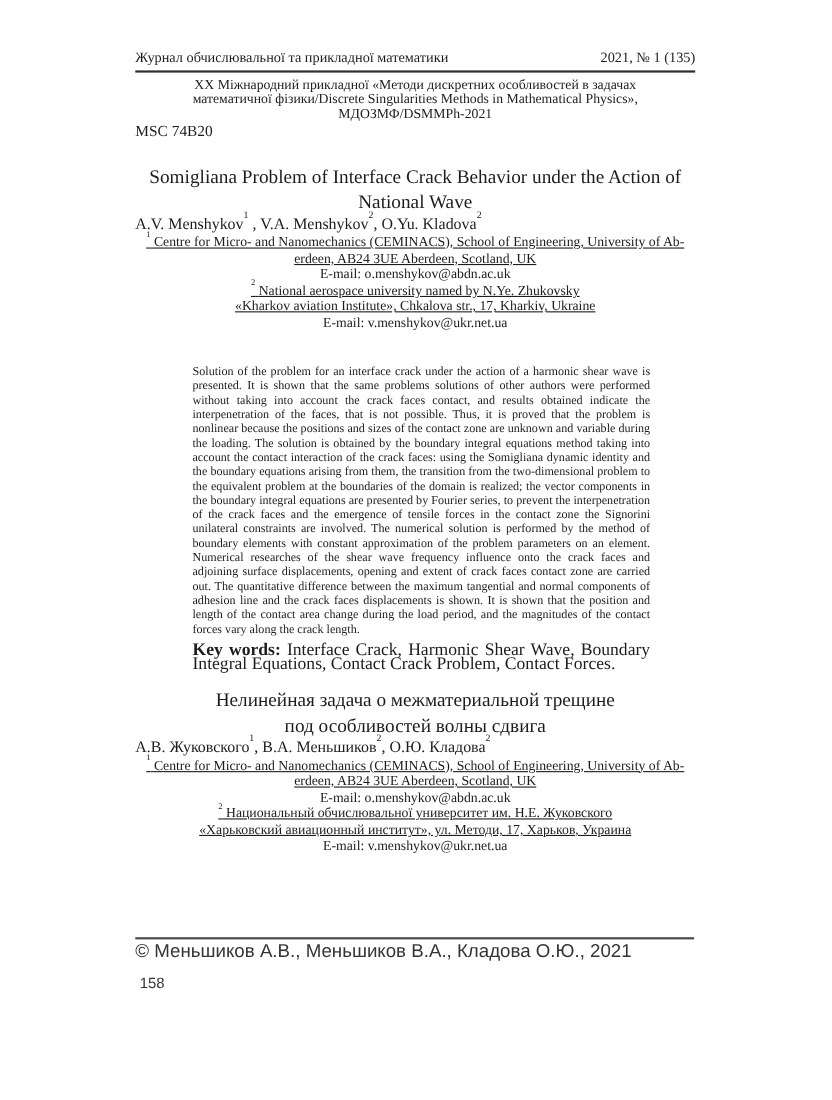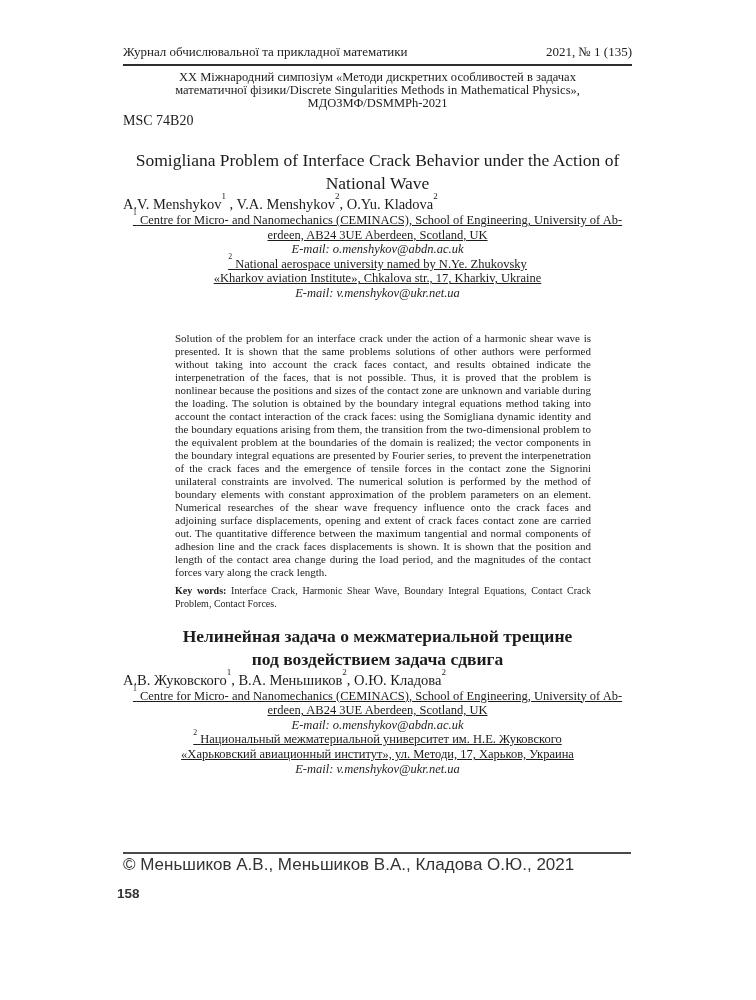--- a/index.html
+++ b/index.html
@@ -43,21 +43,21 @@
     margin-top: 3px;
   }
   
   .article-title {
     text-align: center;
     font-size: 17.5px;
     line-height: 23px;
     font-weight: normal;
     margin: 21px 0 0 0;
   }
-  .article-title.ru { margin-top: 15px; font-weight: bold; }
+  .article-title.ru { margin-top: 15px; }
   .authors {
     text-align: left;
     font-size: 14.5px;
     line-height: 17px;
     margin-top: 1px;
   }
   sup.marker {
     font-size: 62%;
     position: relative;
     top: -0.45em;
@@ -66,35 +66,34 @@
   .affil {
     text-align: center;
     font-size: 12.5px;
     line-height: 14.6px;
     text-decoration: underline;
   }
   .email {
     text-align: center;
     font-size: 12.5px;
     line-height: 14.6px;
-    font-style: italic;
   }
   
   .abstract-block {
     width: 416px;
     margin: 31px 0 0 52px;
     text-align: justify;
     font-size: 11px;
     line-height: 13px;
   }
   .keywords {
     width: 416px;
     margin: 5px 0 5px 52px;
     text-align: justify;
-    font-size: 10px;
+    font-size: 16px;
     line-height: 13px;
   }
   .keywords b { font-weight: bold; }
   
   .footer-rule {
     position: absolute;
     left: 123px;
     top: 852px;
     width: 508px;
     border-top: 2px solid #4a4a4a;
@@ -104,41 +103,40 @@
     position: absolute;
     left: 123px;
     top: 857px;
     font-family: "Liberation Sans", sans-serif;
     font-size: 17px;
     line-height: 15px;
     color: #343434;
   }
   .page-number {
     position: absolute;
-    left: 117px;
+    left: 127px;
     top: 886px;
     font-family: "Liberation Sans", sans-serif;
     font-size: 13.5px;
     color: #343434;
-    font-weight: bold;
   }
 </style>
 </head>
 <body>
 
 <div class="page">
   <div class="content">
 
     <div class="journal-row">
       <span>Журнал обчислювальної та прикладної математики</span>
       <span>2021, № 1 (135)</span>
     </div>
 
     <div class="symposium">
-      <div>ХХ Міжнародний симпозіум «Методи дискретних особливостей в задачах</div>
+      <div>ХХ Міжнародний прикладної «Методи дискретних особливостей в задачах</div>
       <div>математичної фізики/Discrete Singularities Methods in Mathematical Physics»,</div>
       <div>МДОЗМФ/DSMMPh-2021</div>
     </div>
 
     <div class="udc-block">
       <div>MSC 74B20</div>
     </div>
 
     <h1 class="article-title"><span>Somigliana Problem of Interface Crack Behavior under the Action of</span><br><span>National Wave</span></h1>
 
@@ -147,28 +145,28 @@
     <div class="affil"><sup class="marker">1</sup> <span>Centre for Micro- and Nanomechanics (CEMINACS), School of Engineering, University of Ab-</span><br><span>erdeen, AB24 3UE Aberdeen, Scotland, UK</span></div>
     <div class="email">E-mail: o.menshykov@abdn.ac.uk</div>
 
     <div class="affil"><sup class="marker">2</sup> <span>National aerospace university named by N.Ye. Zhukovsky</span><br><span>«Kharkov aviation Institute», Chkalova str., 17, Kharkiv, Ukraine</span></div>
     <div class="email">E-mail: v.menshykov@ukr.net.ua</div>
 
     <div class="abstract-block">Solution of the problem for an interface crack under the action of a harmonic shear wave is presented. It is shown that the same problems solutions of other authors were performed without taking into account the crack faces contact, and results obtained indicate the interpenetration of the faces, that is not possible. Thus, it is proved that the problem is nonlinear because the positions and sizes of the contact zone are unknown and variable during the loading. The solution is obtained by the boundary integral equations method taking into account the contact interaction of the crack faces: using the Somigliana dynamic identity and the boundary equations arising from them, the transition from the two-dimensional problem to the equivalent problem at the boundaries of the domain is realized; the vector components in the boundary integral equations are presented by Fourier series, to prevent the interpenetration of the crack faces and the emergence of tensile forces in the contact zone the Signorini unilateral constraints are involved. The numerical solution is performed by the method of boundary elements with constant approximation of the problem parameters on an element. Numerical researches of the shear wave frequency influence onto the crack faces and adjoining surface displacements, opening and extent of crack faces contact zone are carried out. The quantitative difference between the maximum tangential and normal components of adhesion line and the crack faces displacements is shown. It is shown that the position and length of the contact area change during the load period, and the magnitudes of the contact forces vary along the crack length.</div>
 
     <div class="keywords"><b>Key words:</b> <span>Interface Crack, Harmonic Shear Wave, Boundary Integral Equations, Contact Crack Problem, Contact Forces.</span></div>
 
-    <h1 class="article-title ru"><span>Нелинейная задача о межматериальной трещине</span><br><span>под воздействием задача сдвига</span></h1>
+    <h1 class="article-title ru"><span>Нелинейная задача о межматериальной трещине</span><br><span>под особливостей волны сдвига</span></h1>
 
     <div class="authors"><span>А.В. Жуковского</span><sup class="marker">1</sup><span>, </span><span>В.А. Меньшиков</span><sup class="marker">2</sup><span>, </span><span>О.Ю. Кладова</span><sup class="marker">2</sup></div>
 
     <div class="affil"><sup class="marker">1</sup> <span>Centre for Micro- and Nanomechanics (CEMINACS), School of Engineering, University of Ab-</span><br><span>erdeen, AB24 3UE Aberdeen, Scotland, UK</span></div>
     <div class="email">E-mail: o.menshykov@abdn.ac.uk</div>
 
-    <div class="affil"><sup class="marker">2</sup> <span>Национальный межматериальной университет им. Н.Е. Жуковского</span><br><span>«Харьковский авиационный институт», ул. Методи, 17, Харьков, Украина</span></div>
+    <div class="affil"><sup class="marker">2</sup> <span>Национальный обчислювальної университет им. Н.Е. Жуковского</span><br><span>«Харьковский авиационный институт», ул. Методи, 17, Харьков, Украина</span></div>
     <div class="email">E-mail: v.menshykov@ukr.net.ua</div>
 
   </div>
 
   <div class="footer-rule"></div>
   <div class="copyright">© Меньшиков А.В., Меньшиков В.А., Кладова О.Ю., 2021</div>
   <div class="page-number">158</div>
 </div>
 
 </body></html>

